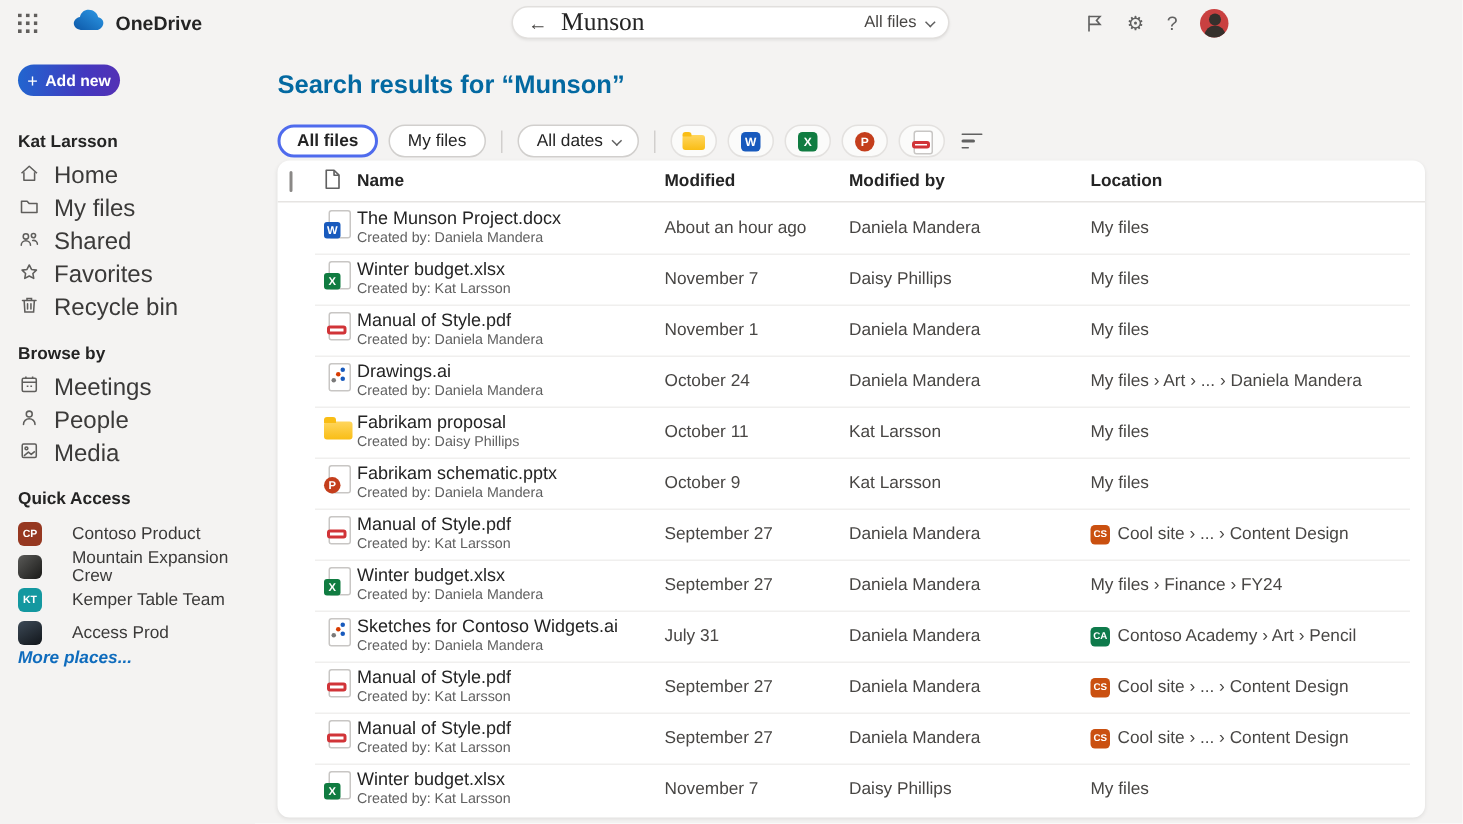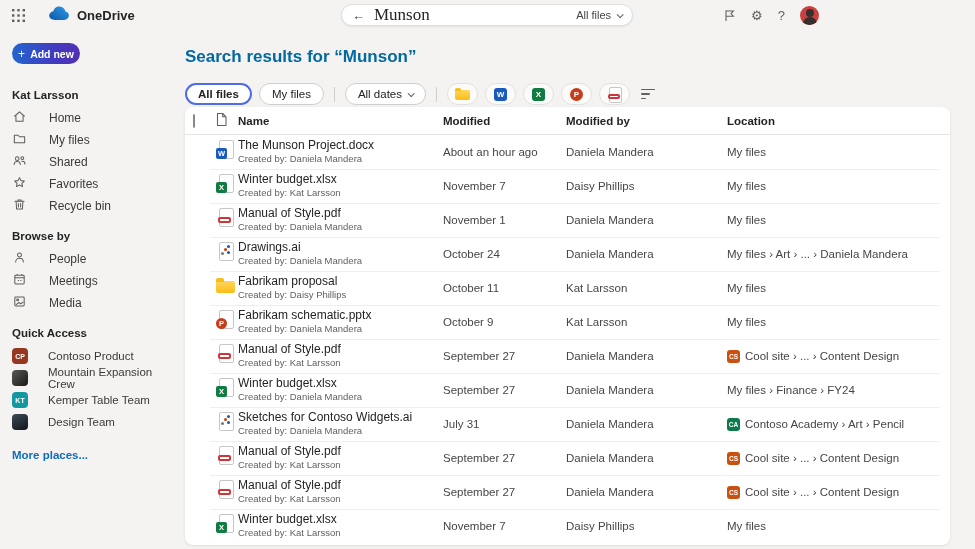--- a/index.html
+++ b/index.html
@@ -39,27 +39,27 @@
   .add-new { margin-top:13px; width:68px; height:21px; border:none; border-radius:11px; cursor:pointer;
     background:linear-gradient(95deg,#2166cf 0%,#4338bf 65%,#5430b4 100%);
     color:#fff; font-size:10.5px; font-weight:700; font-family:"Liberation Sans",sans-serif;
     display:flex; align-items:center; justify-content:center; gap:5px; }
   .add-plus { font-size:12px; font-weight:400; line-height:1; }
 
   .side-user { margin-top:25px; font-size:11.5px; font-weight:700; color:#242424; }
   .side-head { margin-top:13px; font-size:11.5px; font-weight:700; color:#242424; }
 
   .nav { margin-top:6px; }
-  .nav-item { display:flex; align-items:center; gap:22px; height:22px; font-size:12px; color:#3b3a39; cursor:pointer; border-radius:4px; }
+  .nav-item { display:flex; align-items:center; gap:9px; height:22px; font-size:16px; color:#3b3a39; cursor:pointer; border-radius:4px; }
   .nav-item svg { flex:none; }
 
   .qa-item { display:flex; align-items:center; gap:20px; height:22px; font-size:11.5px; color:#3b3a39; cursor:pointer; }
   .qa-av { flex:none; width:16px; height:16px; border-radius:4px; color:#fff; font-size:7px; font-weight:700;
     display:flex; align-items:center; justify-content:center; }
-  .more-places { margin-top:16px; font-size:11.5px; font-weight:700; color:#0f6cbd; cursor:pointer; }
+  .more-places { margin-top:0; font-size:11.5px; font-weight:700; color:#0f6cbd; cursor:pointer;font-style:italic; }
 
   
   .main { position:absolute; left:185px; top:30px; right:0; bottom:0; }
   .page-title { margin-top:17px; font-size:17px; font-weight:700; color:#0369a1; }
 
   .filter-row { margin-top:16px; display:flex; align-items:center; gap:7px; height:22px; }
   .pill { height:22px; padding:0 12px; border-radius:11px; background:#fff; border:1px solid #d1cfcd;
     font-size:11.5px; color:#242424; display:flex; align-items:center; gap:6px; cursor:pointer; }
   .pill.selected { border:2px solid #4f6bed; font-weight:700; padding:0 11px; }
   .vdiv { width:1px; height:15px; background:#d1cfcd; margin:0 3px; }
@@ -211,33 +211,33 @@
             <path d="M4.4 4.8l.5 8h6.2l.5-8"></path>
             <path d="M6.8 7v3.6M9.2 7v3.6"></path>
           </svg></span>
       <span>Recycle bin</span>
     </div>
   </div>
 
   <div class="side-head">Browse by</div>
   <div class="nav">
     <div class="nav-item">
-      <span><svg width="15" height="15" viewBox="0 0 16 16" fill="none" stroke="#5f5e5c" stroke-width="1.1" stroke-linecap="round">
-            <circle cx="8" cy="5.4" r="2.1"></circle>
-            <path d="M3.9 12.8c0-2.3 1.8-4.1 4.1-4.1s4.1 1.8 4.1 4.1"></path>
-          </svg></span>
-      <span>People</span>
-    </div>
-    <div class="nav-item">
       <span><svg width="15" height="15" viewBox="0 0 16 16" fill="none" stroke="#5f5e5c" stroke-width="1.1" stroke-linejoin="round">
             <rect x="3" y="3.4" width="10" height="9.4" rx="1"></rect>
             <path d="M3 6.2h10M5.6 3.4V2.2M10.4 3.4V2.2"></path>
             <path d="M6.2 9h1.2M8.8 9h1.2"></path>
           </svg></span>
       <span>Meetings</span>
+    </div>
+    <div class="nav-item">
+      <span><svg width="15" height="15" viewBox="0 0 16 16" fill="none" stroke="#5f5e5c" stroke-width="1.1" stroke-linecap="round">
+            <circle cx="8" cy="5.4" r="2.1"></circle>
+            <path d="M3.9 12.8c0-2.3 1.8-4.1 4.1-4.1s4.1 1.8 4.1 4.1"></path>
+          </svg></span>
+      <span>People</span>
     </div>
     <div class="nav-item">
       <span><svg width="15" height="15" viewBox="0 0 16 16" fill="none" stroke="#5f5e5c" stroke-width="1.1" stroke-linejoin="round">
             <rect x="3" y="3.2" width="10" height="9.6" rx="1"></rect>
             <circle cx="6" cy="6.3" r="1"></circle>
             <path d="M4.2 11.6 7.4 9l2 1.6 2.6-2.2"></path>
           </svg></span>
       <span>Media</span>
     </div>
   </div>
@@ -251,21 +251,21 @@
     <div class="qa-item">
       <span class="qa-av" style="background: linear-gradient(135deg, rgb(90, 90, 88), rgb(25, 25, 23));"></span>
       <span>Mountain Expansion Crew</span>
     </div>
     <div class="qa-item">
       <span class="qa-av" style="background: rgb(20, 152, 160);">KT</span>
       <span>Kemper Table Team</span>
     </div>
     <div class="qa-item">
       <span class="qa-av" style="background: linear-gradient(150deg, rgb(61, 74, 87), rgb(17, 21, 26));"></span>
-      <span>Design Team</span>
+      <span>Access Prod</span>
     </div>
   </div>
   <div class="more-places">More places...</div>
 </div>
 
 <div class="main">
   <div class="page-title">Search results for “Munson”</div>
 
   <div class="filter-row">
     <div class="pill selected">

